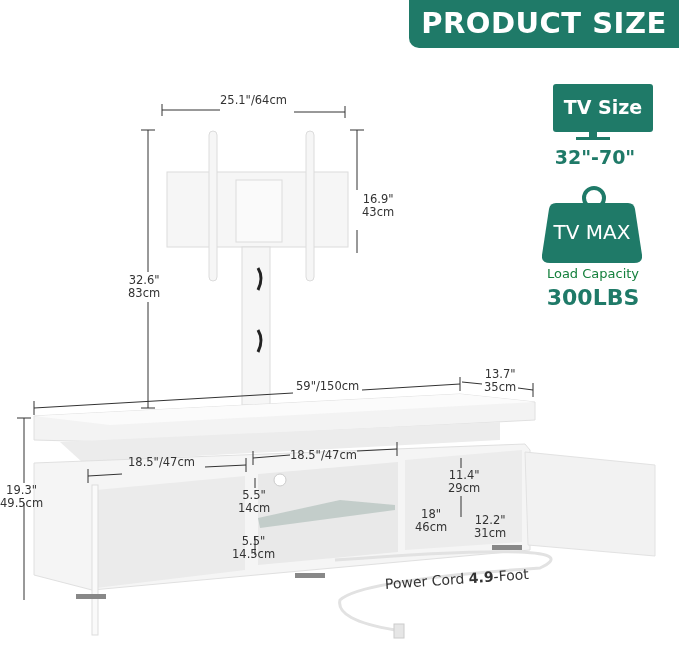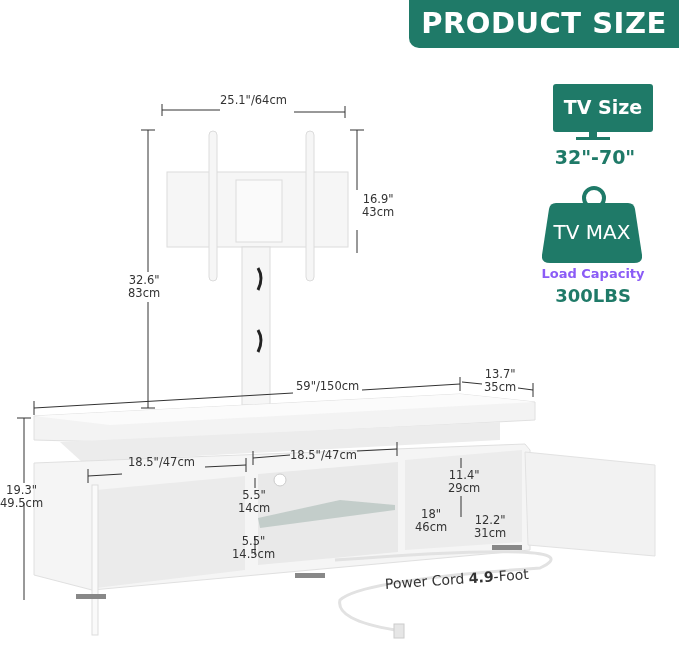--- a/index.html
+++ b/index.html
@@ -11,22 +11,22 @@
             line-height: 46px; text-align: center; letter-spacing: 0.5px; }
   .tv-screen { left: 543px; top: 84px; width: 100px; height: 48px; background: #1f7a68; border-radius: 3px;
                color: #fff; font-weight: bold; font-size: 19px; line-height: 46px; text-align: center; margin-left: 10px; }
   .tv-neck { left: 589px; top: 132px; width: 8px; height: 6px; background: #1f7a68; }
   .tv-base { left: 576px; top: 137px; width: 34px; height: 3px; background: #1f7a68; }
   .tv-range { left: 545px; top: 146px; width: 100px; text-align: center; color: #1f7a68;
               font-weight: bold; font-size: 19px; }
   .weight-ring { left: 582px; top: 186px; width: 16px; height: 16px; border: 4px solid #1f7a68; border-radius: 50%; }
   .weight-body { left: 542px; top: 203px; width: 100px; height: 60px; }
   .weight-label { left: 542px; top: 220px; width: 100px; text-align: center; color: #fff; font-weight: normal; font-size: 20px; }
-  .load-cap { left: 535px; top: 266px; width: 116px; text-align: center; color: #8b5cf6; font-size: 13px; font-weight: bold; }
-  .load-val { left: 535px; top: 285px; width: 116px; text-align: center; color: #1f7a68; font-weight: bold; font-size: 18px; }
+  .load-cap { left: 535px; top: 266px; width: 116px; text-align: center; color: #15803d; font-size: 13px; }
+  .load-val { left: 535px; top: 285px; width: 116px; text-align: center; color: #1f7a68; font-weight: bold; font-size: 22px; }
   .dim { font-size: 11.5px; color: #333; line-height: 13px; white-space: nowrap; }
   .dim-c { text-align: center; }
   svg.art { position: absolute; left: 0; top: 0; }
   .cord-label { left: 385px; top: 576px; font-size: 14px; color: #333; transform: rotate(-4deg); transform-origin: left center; white-space: nowrap; }
   .cord-label b { font-weight: bold; }
 </style>
 </head>
 <body>
 
 <svg class="art" width="679" height="645">

